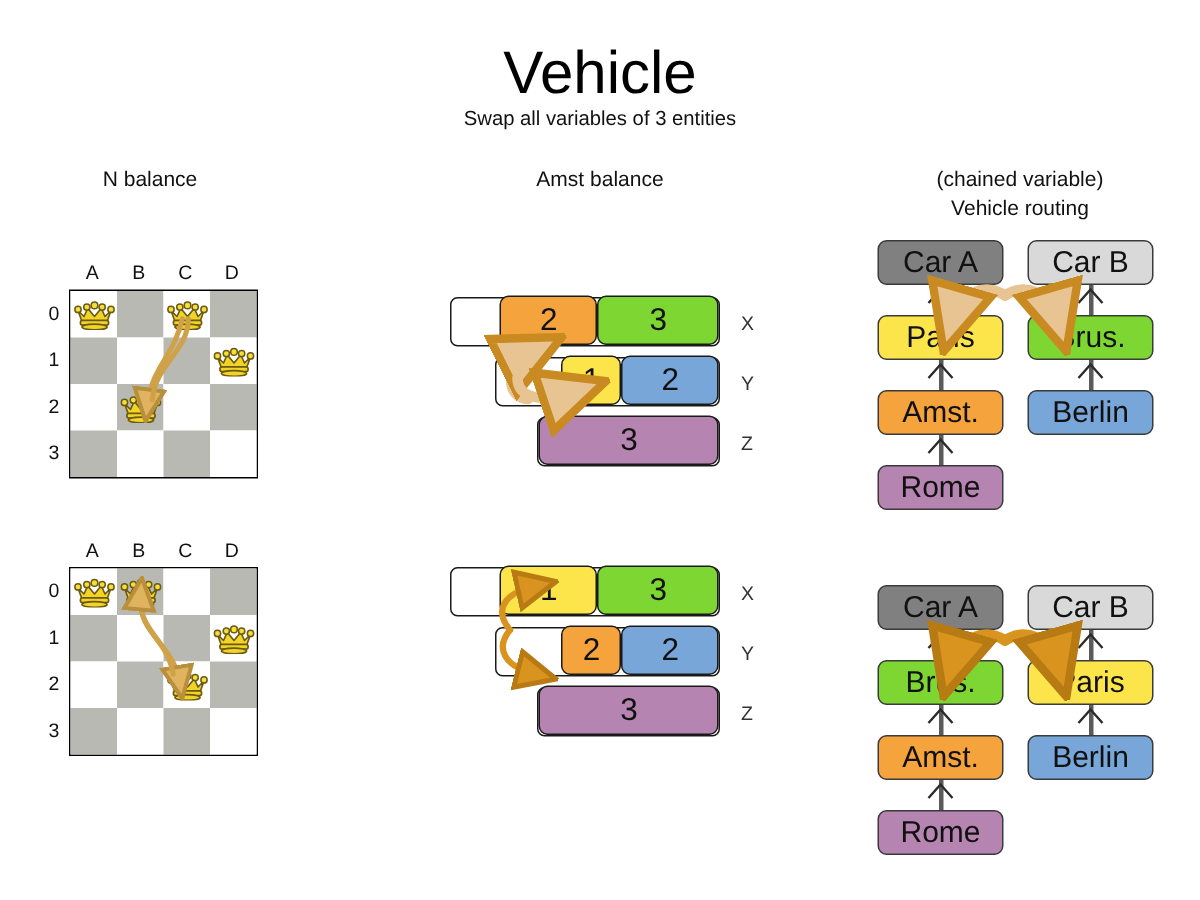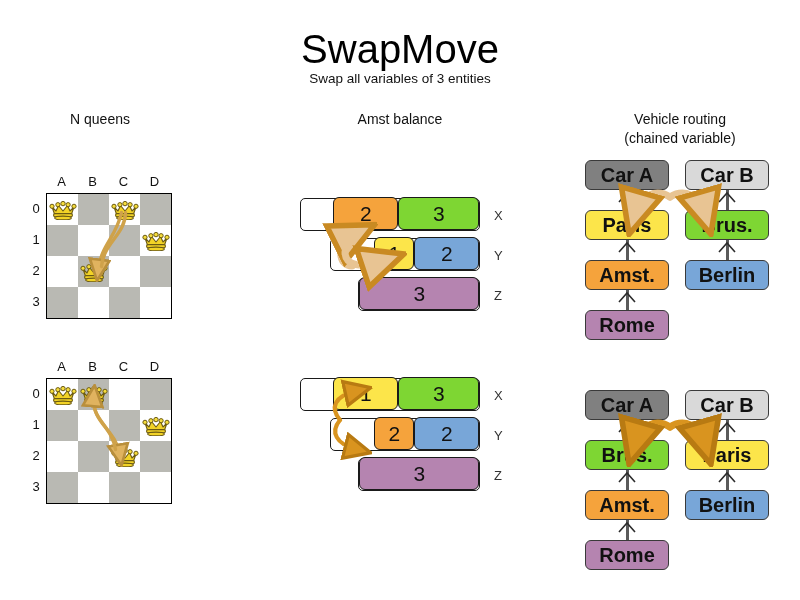--- a/index.html
+++ b/index.html
@@ -41,37 +41,37 @@
   .seg{position:absolute;top:-1.6px;height:33px;border:1.6px solid #1a1a1a;
        border-radius:6px;box-sizing:border-box;display:flex;
        align-items:center;justify-content:center;
        font-size:21px;color:#111;line-height:1;}
   .bar-label{position:absolute;font-size:13px;color:#333;}
 
   
   .vbox{position:absolute;height:30px;border:1.6px solid #3a3a3a;
         border-radius:6px;box-sizing:border-box;display:flex;
         align-items:center;justify-content:center;
-        font-size:20px;color:#111;line-height:1;font-weight:bold;}
+        font-size:20px;color:#111;line-height:1;}
   .vedge{position:absolute;width:3px;background:#5b5b5b;}
 
   svg.overlay{position:absolute;left:0;top:0;width:800px;height:600px;
               pointer-events:none;}
 </style>
 </head>
 <body>
 
-<div class="abs" id="title">SwapMove</div>
+<div class="abs" id="title">Vehicle</div>
 <div class="abs" id="subtitle">Swap all variables of 3 entities</div>
 
-<div class="abs col-head" id="head-nqueens">N queens</div>
+<div class="abs col-head" id="head-nqueens">N balance</div>
 <div class="abs col-head" id="head-cloud">Amst balance</div>
 <div class="abs col-head" id="head-vrp">
+  <div>(chained variable)</div>
   <div>Vehicle routing</div>
-  <div>(chained variable)</div>
 </div>
 
 <div class="abs board-wrap" id="board-before" style="left:46px;top:193px;">
     <div class="file-label" style="left: 0px;">A</div>
     <div class="file-label" style="left: 31px;">B</div>
     <div class="file-label" style="left: 62px;">C</div>
     <div class="file-label" style="left: 93px;">D</div>
     <div class="rank-label" style="top: 0px;">0</div>
     <div class="rank-label" style="top: 31px;">1</div>
     <div class="rank-label" style="top: 62px;">2</div>

